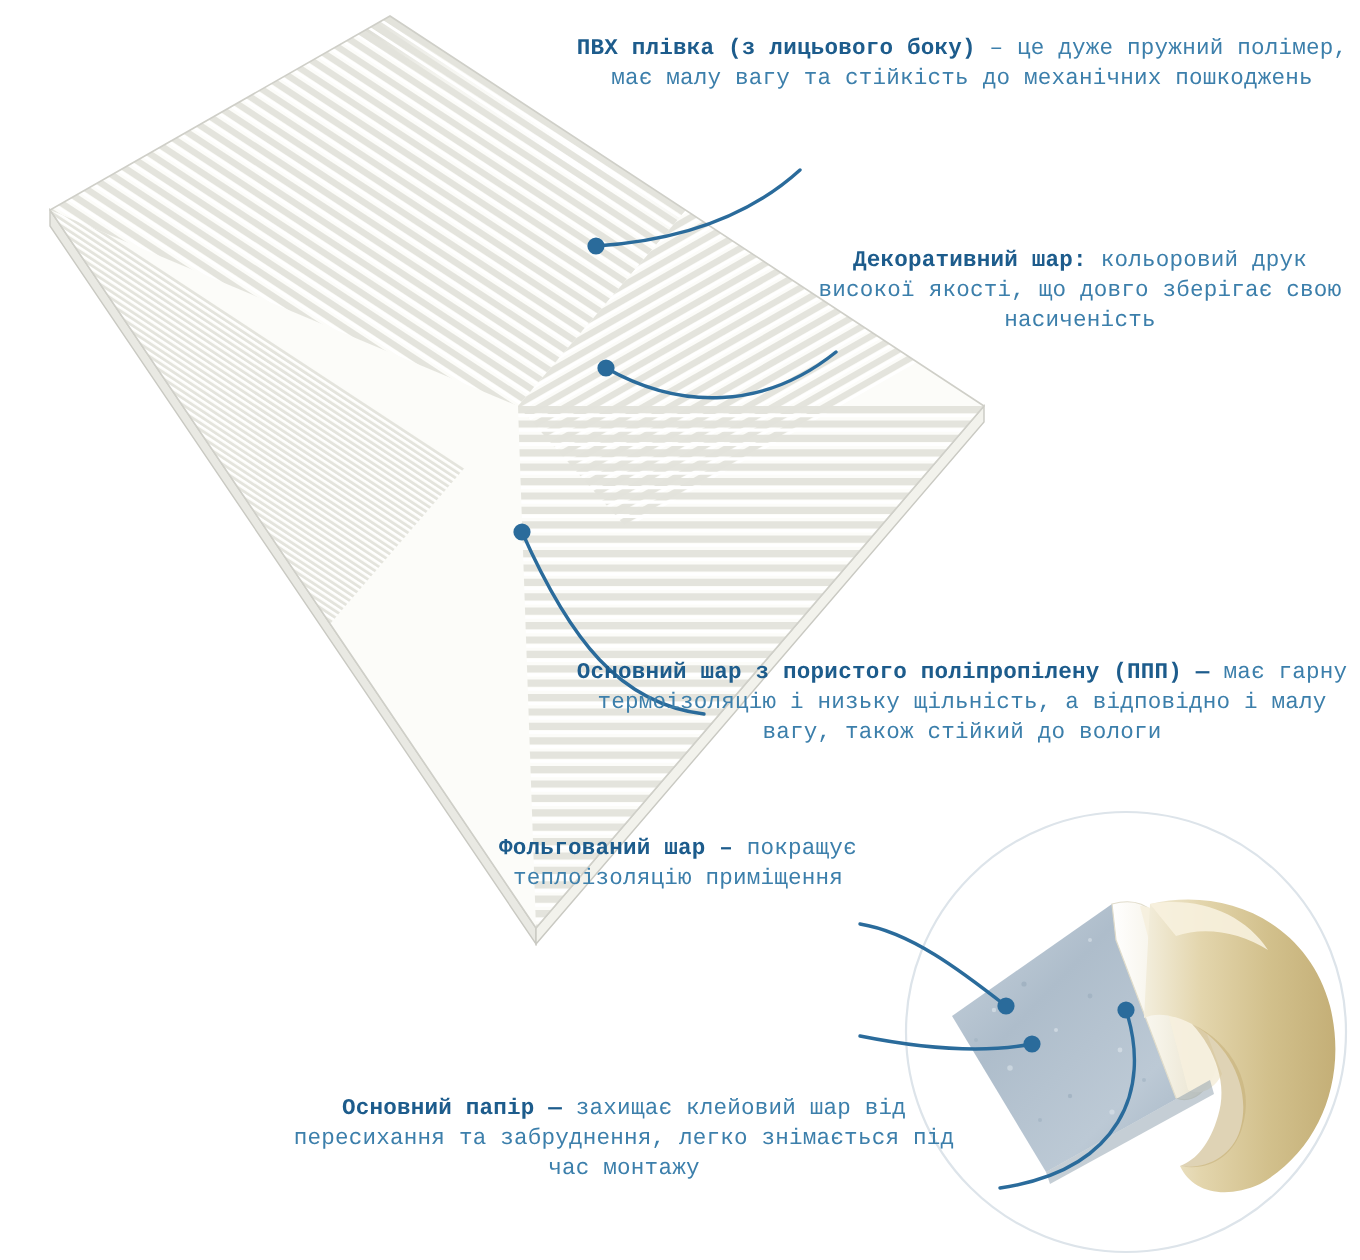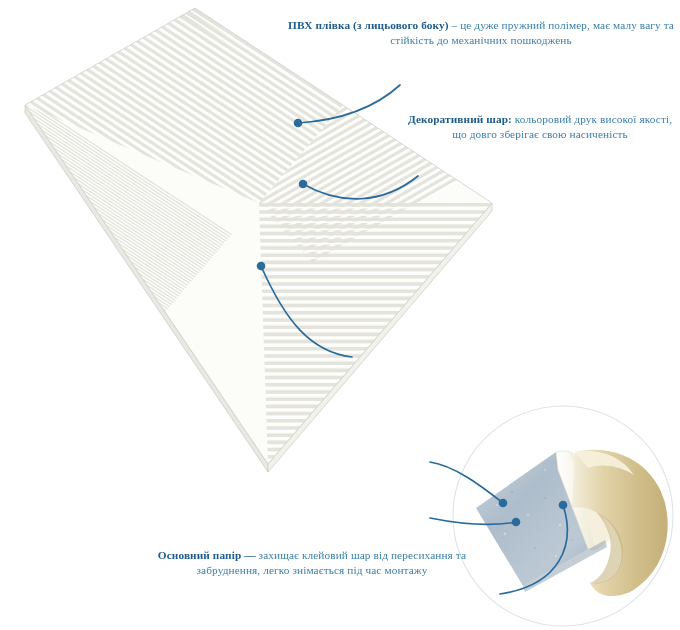--- a/index.html
+++ b/index.html
@@ -6,21 +6,21 @@
     margin: 0;
     padding: 0;
     background: #ffffff;
   }
   #stage {
     position: relative;
     width: 680px;
     height: 630px;
     background: #ffffff;
     overflow: hidden;
-    font-family: Liberation Serif, serif;
+    font-family: Liberation Mono, monospace;
     border-radius: 13px;
   }
   #art {
     position: absolute;
     left: 0; top: 0;
     width: 680px;
     height: 630px;
   }
 
   .callout {
@@ -32,21 +32,21 @@
     letter-spacing: .1px;
   }
   .callout b {
     color: #1D5C8C;
     font-weight: bold;
   }
   .callout .reg { color: #3C7FAB; font-weight: normal; }
 
   
   #cl-pvc      { left: 286px; top: 18px;  width: 390px; }
-  #cl-decor    { left: 404px; top: 112px; width: 272px; }
+  #cl-decor    { left: 404px; top: 124px; width: 272px; }
   #cl-core     { left: 286px; top: 330px; width: 390px; }
   #cl-foil     { left: 228px; top: 418px; width: 222px; }
   #cl-glue     { left: 238px; top: 506px; width: 212px; }
   #cl-paper    { left: 140px; top: 548px; width: 344px; }
 
   #cl-glue { font-size: 12px; }
 </style>
 </head>
 <body>
 
@@ -558,20 +558,26 @@
   </svg>
 
   <div class="callout" id="cl-pvc">
     <b>ПВХ плівка (з лицьового боку)</b><span> – </span><span class="reg">це дуже пружний полімер, має малу вагу та стійкість до механічних пошкоджень</span>
   </div>
 
   <div class="callout" id="cl-decor">
     <b>Декоративний шар:</b><span> </span><span class="reg">кольоровий друк високої якості, що довго зберігає свою насиченість</span>
   </div>
 
-
+  <div class="callout" id="cl-core">
+    <b>Основний шар з пористого поліпропілену (ППП) —</b><span> </span><span class="reg">має гарну термоізоляцію і низьку щільність, а відповідно і малу вагу, також стійкий до вологи</span>
+  </div>
+
+  <div class="callout" id="cl-foil">
+    <b>Фольгований шар –</b><span> </span><span class="reg">покращує теплоізоляцію приміщення</span>
+  </div>
 
 
   <div class="callout" id="cl-paper">
     <b>Основний папір —</b><span> </span><span class="reg">захищає клейовий шар від пересихання та забруднення, легко знімається під час монтажу</span>
   </div>
 
 </div>
 
 </body></html>

